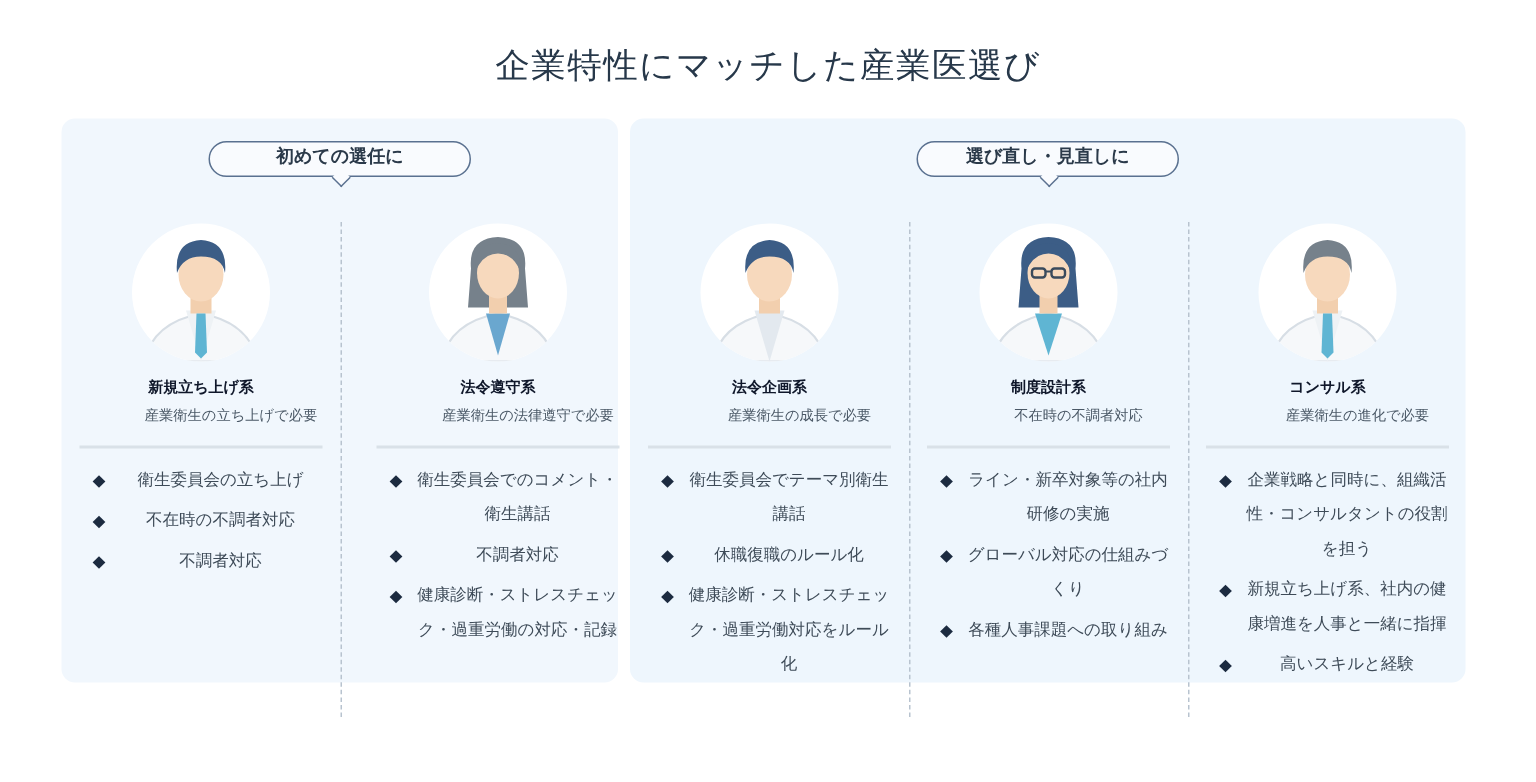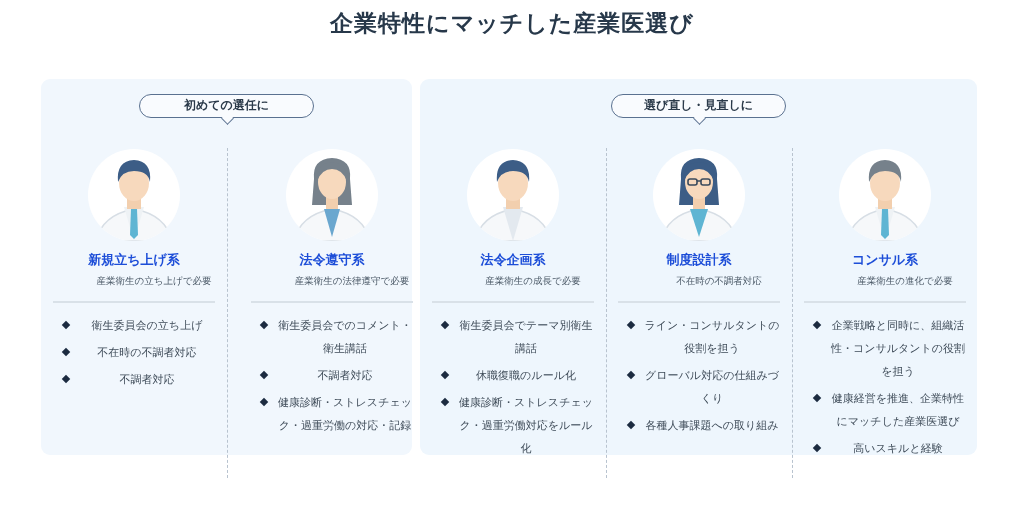--- a/index.html
+++ b/index.html
@@ -1,45 +1,45 @@
 <!DOCTYPE html>
 <html><head>
 <meta charset="utf-8">
 <style>
   html, body { margin:0; padding:0; }
   body {
     width:1024px; height:521px; background:#ffffff; position:relative; overflow:hidden;
     font-family: "DejaVu Sans", "Liberation Sans", sans-serif; color:#2b3a4a;
   }
   .title {
-    position:absolute; left:0; top:8px; width:1024px; text-align:center;
-    font-size:23px; font-weight:bold; color:#27384a; letter-spacing:1px;
+    position:absolute; left:0; top:28px; width:1024px; text-align:center;
+    font-size:23px; font-weight:normal; color:#27384a; letter-spacing:1px;
   }
   .panel {
-    position:absolute; top:79px; height:376px; background:#f1f7fd; border-radius:9px;
+    position:absolute; top:79px; height:376px; background:#f1f7fd; border-radius:9px;font-family:Liberation Mono, monospace;
   }
   .panel.left { left:41px; width:371px; }
   .panel.right { left:420px; width:557px; background:#eef6fd; }
   .bubble {
     position:absolute; top:15px; height:24px; border:1.5px solid #5a7190; border-radius:13px;
     background:#f9fbfe; box-sizing:border-box; text-align:center; font-size:12px; font-weight:bold;
     line-height:21px; color:#2b3a4a;
   }
   .bubble::after {
     content:""; position:absolute; left:50%; bottom:-6px; width:8px; height:8px; margin-left:-4px;
     background:#f9fbfe; border-right:1.5px solid #5a7190; border-bottom:1.5px solid #5a7190;
     transform:rotate(45deg);
   }
   .col { position:absolute; top:70px; width:186px; text-align:center; }
   .divider { position:absolute; top:69px; height:330px; border-left:1px dashed #b8c3cf; }
   .avatar {
     width:92px; height:92px; border-radius:50%; background:#ffffff; margin:0 auto; position:relative; overflow:hidden;
   }
   .avatar svg { position:absolute; left:0; top:0; }
-  .col-title { margin-top:10px; font-size:13px; font-weight:bold; color:#1d4ed8; }
+  .col-title { margin-top:10px; font-size:10px; font-weight:bold; color:#0f172a; }
   .col-sub { margin-top:6px; font-size:9.5px; color:#4a5866;padding-left:40px; }
   .sep { height:2px; background:#d9e1e8; margin:13px 12px 0 12px; }
   ul.items { list-style:none; margin:11px 0 0 0; padding:0 10px 0 20px; text-align:center; }
   ul.items li {
     position:relative; padding-left:16px; font-size:11px; line-height:23px; color:#3e4b58; margin-bottom:4px;
   }
   ul.items li::before {
     content:""; position:absolute; left:2px; top:8px; width:6px; height:6px; background:#1c2b40; transform:rotate(45deg);
   }
 </style>
@@ -132,21 +132,21 @@
         <path d="M31 32 Q30 14 46 13 Q62 14 61 32 Q56 20 46 20 Q36 20 31 32 Z" fill="#3c5d86"></path>
         <rect x="35" y="30" width="9" height="6" rx="2" fill="none" stroke="#3a4a5c" stroke-width="1.6"></rect>
         <rect x="48" y="30" width="9" height="6" rx="2" fill="none" stroke="#3a4a5c" stroke-width="1.6"></rect>
         <line x1="44" y1="32" x2="48" y2="32" stroke="#3a4a5c" stroke-width="1.4"></line>
       </svg>
     </div>
     <div class="col-title">制度設計系</div>
     <div class="col-sub">不在時の不調者対応</div>
     <div class="sep"></div>
     <ul class="items">
-      <li>ライン・コンサルタントの役割を担う</li>
+      <li>ライン・新卒対象等の社内研修の実施</li>
       <li>グローバル対応の仕組みづくり</li>
       <li>各種人事課題への取り組み</li>
     </ul>
   </div>
 
   <div class="divider" style="left:372px;"></div>
 
   <div class="col" style="left:372px;">
     <div class="avatar">
       <svg width="92" height="92" viewBox="0 0 92 92">
@@ -156,17 +156,17 @@
         <ellipse cx="46" cy="34" rx="15" ry="18" fill="#f7d9bd"></ellipse>
         <path d="M30 33 Q28 12 46 11 Q64 12 62 33 Q60 22 46 22 Q34 22 30 33 Z" fill="#76818b"></path>
         <path d="M43 60 L49 60 L50 86 L46 90 L42 86 Z" fill="#5fb5d3"></path>
       </svg>
     </div>
     <div class="col-title">コンサル系</div>
     <div class="col-sub">産業衛生の進化で必要</div>
     <div class="sep"></div>
     <ul class="items">
       <li>企業戦略と同時に、組織活性・コンサルタントの役割を担う</li>
-      <li>健康経営を推進、企業特性にマッチした産業医選び</li>
+      <li>新規立ち上げ系、社内の健康増進を人事と一緒に指揮</li>
       <li>高いスキルと経験</li>
     </ul>
   </div>
 </div>
 
 </body></html>

